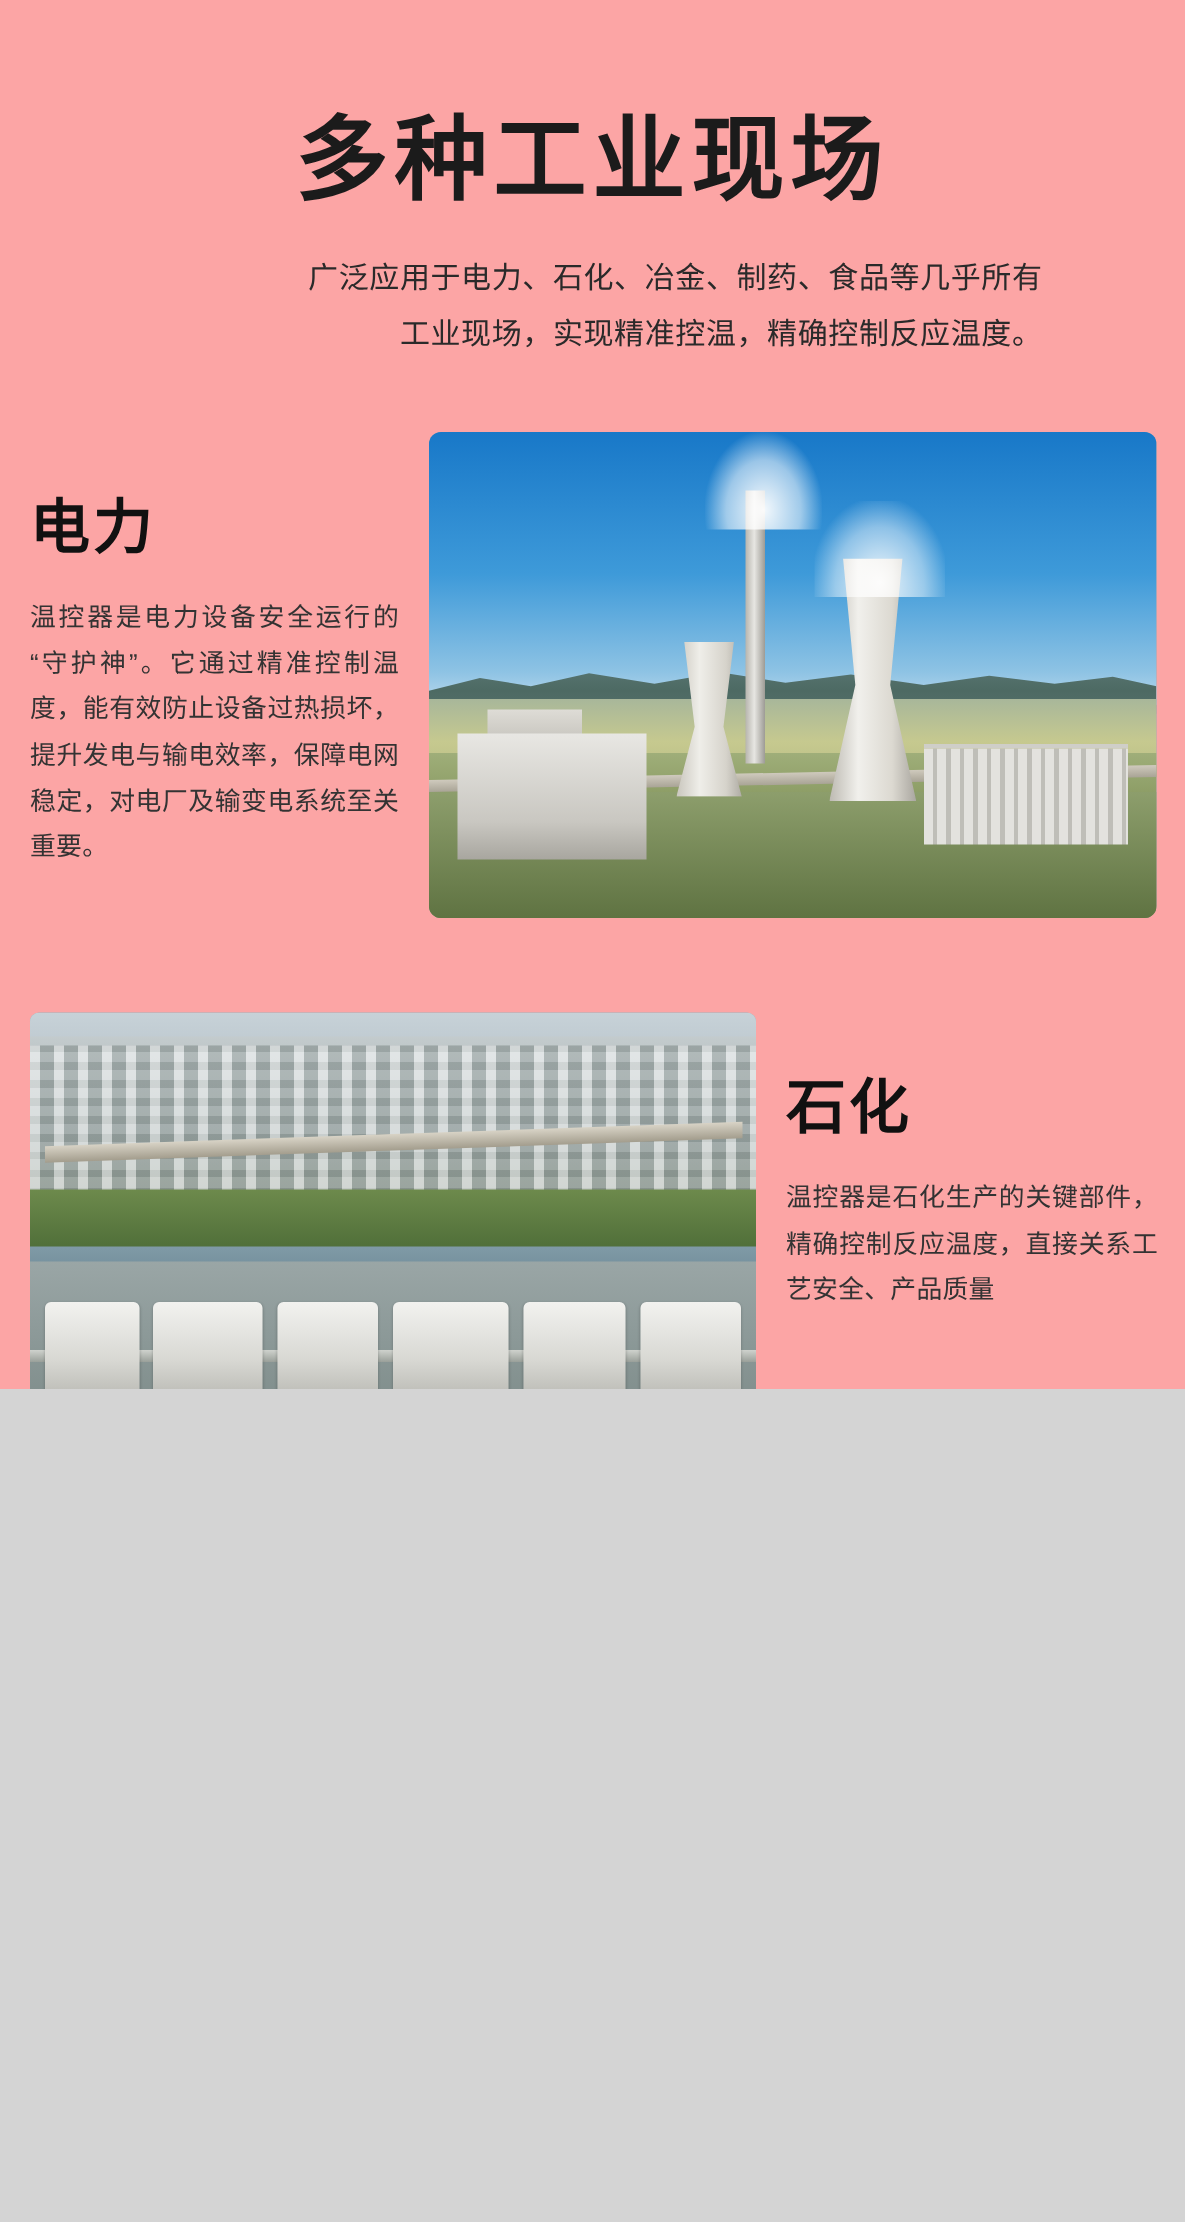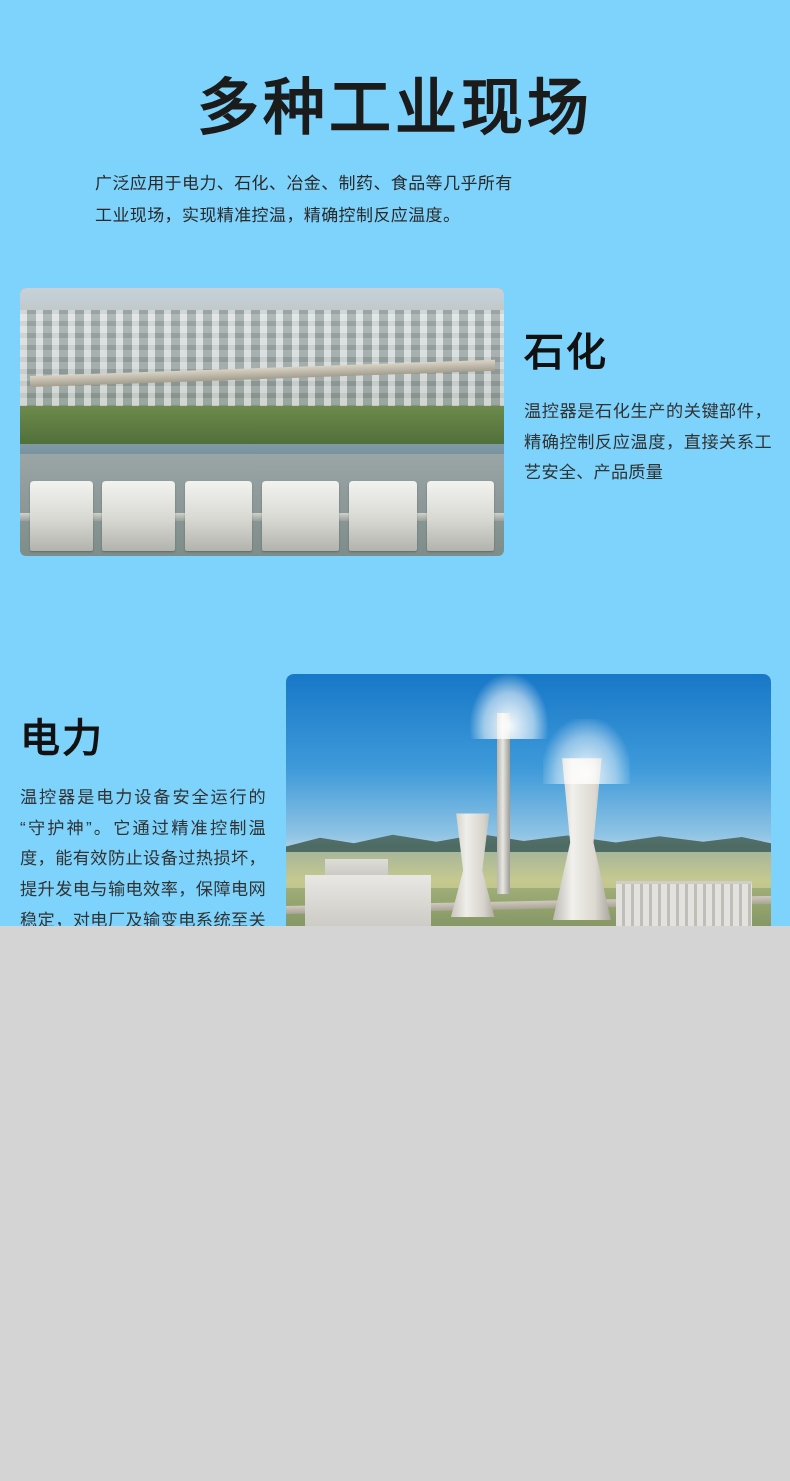--- a/index.html
+++ b/index.html
@@ -14,44 +14,44 @@
     font-family: "Liberation Sans", "DejaVu Sans", sans-serif;
     overflow: hidden;
   }
 
   .page {
     position: absolute;
     left: 0;
     top: 0;
     width: 790px;
     height: 1481px;
-    background: #7dd3fc;
+    background: #fca5a5;
   }
 
   
   .header {
     padding-top: 74px;
     text-align: center;
   }
   .main-title {
     font-size: 62px;
     line-height: 1.1;
     font-weight: 800;
     color: #1b1b1b;
     letter-spacing: 4px;
     margin: 0;
   }
   .subtitle {
     margin: 26px auto 0;
     width: 600px;
-    font-size: 17px;
+    font-size: 20px;
     line-height: 1.85;
     color: #2a2a2a;
     letter-spacing: 0.4px;
-    text-align: left;
+    text-align: right;
   }
 
   
   .section {
     position: relative;
     width: 790px;
   }
   .sec-power {
     margin-top: 46px;
     height: 330px;
@@ -239,20 +239,44 @@
 </head>
 <body>
 
 <div class="page">
 
   <div class="header">
     <h1 class="main-title">多种工业现场</h1>
     <div class="subtitle">
       <div>广泛应用于电力、石化、冶金、制药、食品等几乎所有</div>
       <div>工业现场，实现精准控温，精确控制反应温度。</div>
+    </div>
+  </div>
+
+  <div class="section sec-power">
+    <div class="power-text">
+      <h2 class="sec-title">电力</h2>
+      <p class="sec-body">温控器是电力设备安全运行的“守护神”。它通过精准控制温度，能有效防止设备过热损坏，提升发电与输电效率，保障电网稳定，对电厂及输变电系统至关重要。</p>
+    </div>
+
+    <div class="photo photo-power">
+      <div class="p1-sky"></div>
+      <div class="p1-hills"></div>
+      <div class="p1-mid"></div>
+      <div class="p1-fields"></div>
+      <div class="p1-ground"></div>
+      <div class="p1-road"></div>
+      <div class="p1-bldg-right"></div>
+      <div class="p1-bldg-left2"></div>
+      <div class="p1-bldg-left"></div>
+      <div class="p1-tower-a"></div>
+      <div class="p1-tower-b"></div>
+      <div class="p1-stack"></div>
+      <div class="p1-smoke1"></div>
+      <div class="p1-smoke2"></div>
     </div>
   </div>
 
   <div class="section sec-petro">
     <div class="photo photo-petro">
       <div class="p2-sky"></div>
       <div class="p2-city"></div>
       <div class="p2-blocks"></div>
       <div class="p2-overpass"></div>
       <div class="p2-green"></div>
@@ -266,39 +290,15 @@
       <div class="p2-tank t5"></div>
       <div class="p2-tank t6"></div>
     </div>
 
     <div class="petro-text">
       <h2 class="sec-title">石化</h2>
       <p class="sec-body">温控器是石化生产的关键部件，精确控制反应温度，直接关系工艺安全、产品质量</p>
     </div>
   </div>
 
-  <div class="section sec-power">
-    <div class="power-text">
-      <h2 class="sec-title">电力</h2>
-      <p class="sec-body">温控器是电力设备安全运行的“守护神”。它通过精准控制温度，能有效防止设备过热损坏，提升发电与输电效率，保障电网稳定，对电厂及输变电系统至关重要。</p>
-    </div>
-
-    <div class="photo photo-power">
-      <div class="p1-sky"></div>
-      <div class="p1-hills"></div>
-      <div class="p1-mid"></div>
-      <div class="p1-fields"></div>
-      <div class="p1-ground"></div>
-      <div class="p1-road"></div>
-      <div class="p1-bldg-right"></div>
-      <div class="p1-bldg-left2"></div>
-      <div class="p1-bldg-left"></div>
-      <div class="p1-tower-a"></div>
-      <div class="p1-tower-b"></div>
-      <div class="p1-stack"></div>
-      <div class="p1-smoke1"></div>
-      <div class="p1-smoke2"></div>
-    </div>
-  </div>
-
   <div class="fold"></div>
 
 </div>
 
 </body></html>

